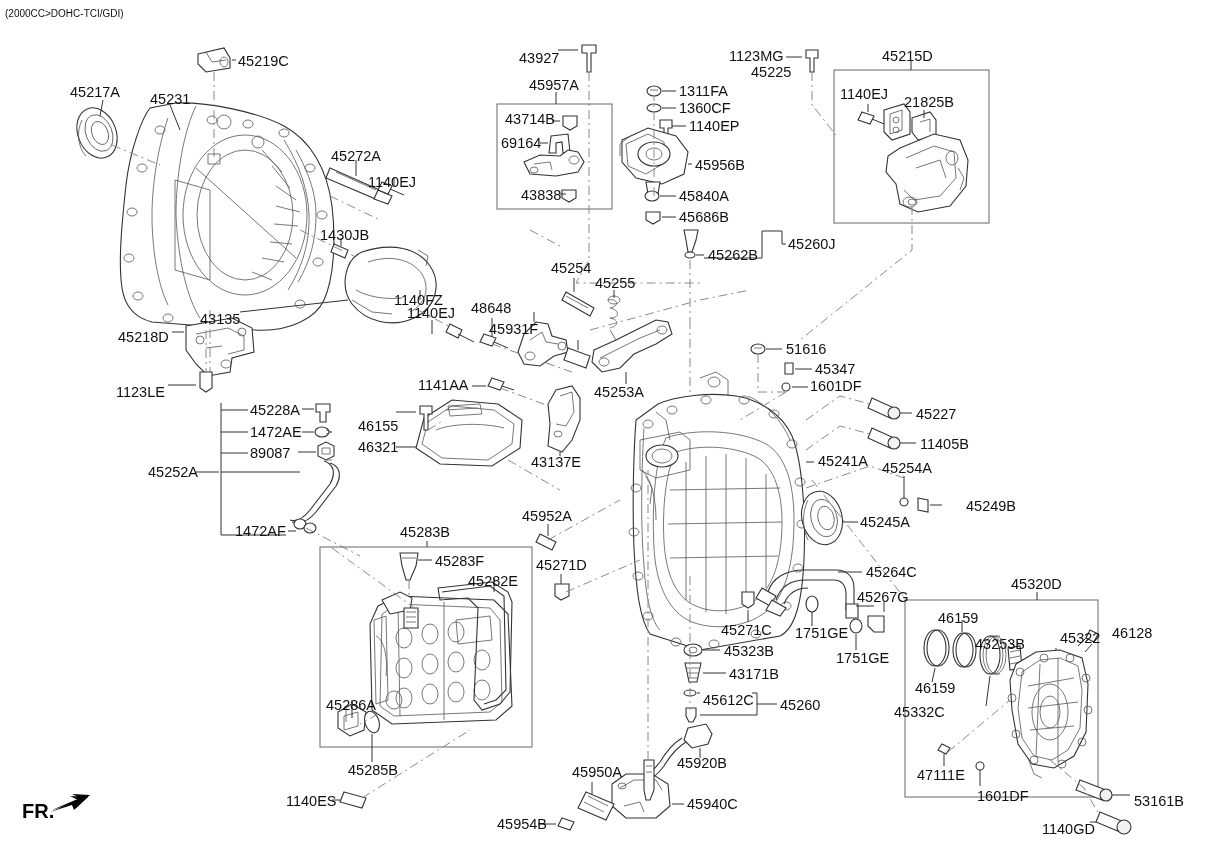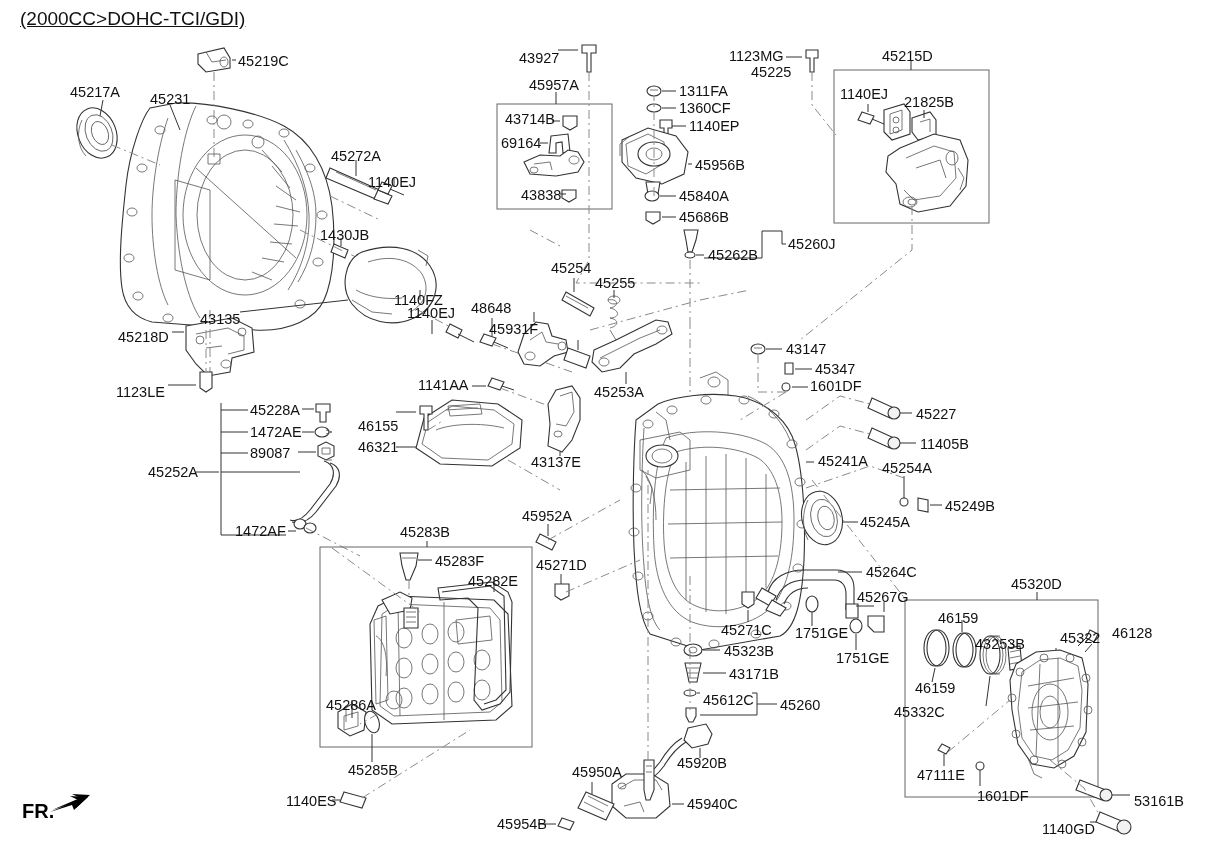--- a/index.html
+++ b/index.html
@@ -1,20 +1,20 @@
 <!DOCTYPE html>
 <html><head>
 <meta charset="utf-8">
 <style>
   html,body{margin:0;padding:0;background:#ffffff;}
   body{width:1205px;height:848px;position:relative;overflow:hidden;
        font-family:"Liberation Sans","DejaVu Sans",sans-serif;color:#1a1a1a;}
   #stage{position:absolute;left:0;top:0;width:1205px;height:848px;}
   .lbl{position:absolute;font-size:14.5px;line-height:15px;white-space:nowrap;color:#111;}
-  #title{position:absolute;left:20px;top:8px;font-size:19px;color:#111;white-space:nowrap;text-decoration:underline;}
+  #title{position:absolute;left:5px;top:8px;font-size:10px;color:#111;white-space:nowrap;}
   #frmark{position:absolute;left:22px;top:800px;font-size:20px;font-weight:bold;color:#000;}
   svg{position:absolute;left:0;top:0;}
   .ln{stroke:#333;stroke-width:1;fill:none;}
   .dash{stroke:#8a8a8a;stroke-width:1;fill:none;stroke-dasharray:9 4 2 4;}
   .box{stroke:#666;stroke-width:1;fill:none;}
   .pt{fill:none;stroke:#333;stroke-width:1.1;}
   .ptf{fill:#f2f2f2;stroke:#333;stroke-width:1.1;}
   .thin{stroke:#555;stroke-width:.8;fill:none;}
   .fillw{fill:#ffffff;stroke:#333;stroke-width:1.1;}
 </style>
@@ -716,28 +716,28 @@
   <div class="lbl" style="left:594px;top:385px">45253A</div>
   <div class="lbl" style="left:418px;top:378px">1141AA</div>
   <div class="lbl" style="left:531px;top:455px">43137E</div>
   <div class="lbl" style="left:250px;top:403px">45228A</div>
   <div class="lbl" style="left:250px;top:425px">1472AE</div>
   <div class="lbl" style="left:250px;top:446px">89087</div>
   <div class="lbl" style="left:148px;top:465px">45252A</div>
   <div class="lbl" style="left:235px;top:524px">1472AF</div>
   <div class="lbl" style="left:358px;top:419px">46155</div>
   <div class="lbl" style="left:358px;top:440px">46321</div>
-  <div class="lbl" style="left:786px;top:342px">43147</div>
+  <div class="lbl" style="left:786px;top:342px">51616</div>
   <div class="lbl" style="left:815px;top:362px">45347</div>
   <div class="lbl" style="left:810px;top:379px">1601DF</div>
   <div class="lbl" style="left:916px;top:407px">45227</div>
   <div class="lbl" style="left:920px;top:437px">11405B</div>
   <div class="lbl" style="left:818px;top:454px">45241A</div>
   <div class="lbl" style="left:882px;top:461px">45254A</div>
-  <div class="lbl" style="left:945px;top:499px">45249B</div>
+  <div class="lbl" style="left:966px;top:499px">45249B</div>
   <div class="lbl" style="left:860px;top:515px">45245A</div>
   <div class="lbl" style="left:866px;top:565px">45264C</div>
   <div class="lbl" style="left:857px;top:590px">45267G</div>
   <div class="lbl" style="left:795px;top:626px">1751GE</div>
   <div class="lbl" style="left:836px;top:651px">1751GE</div>
   <div class="lbl" style="left:522px;top:509px">45952A</div>
   <div class="lbl" style="left:536px;top:558px">45271D</div>
   <div class="lbl" style="left:721px;top:623px">45271C</div>
   <div class="lbl" style="left:724px;top:644px">45323B</div>
   <div class="lbl" style="left:729px;top:667px">43171B</div>

